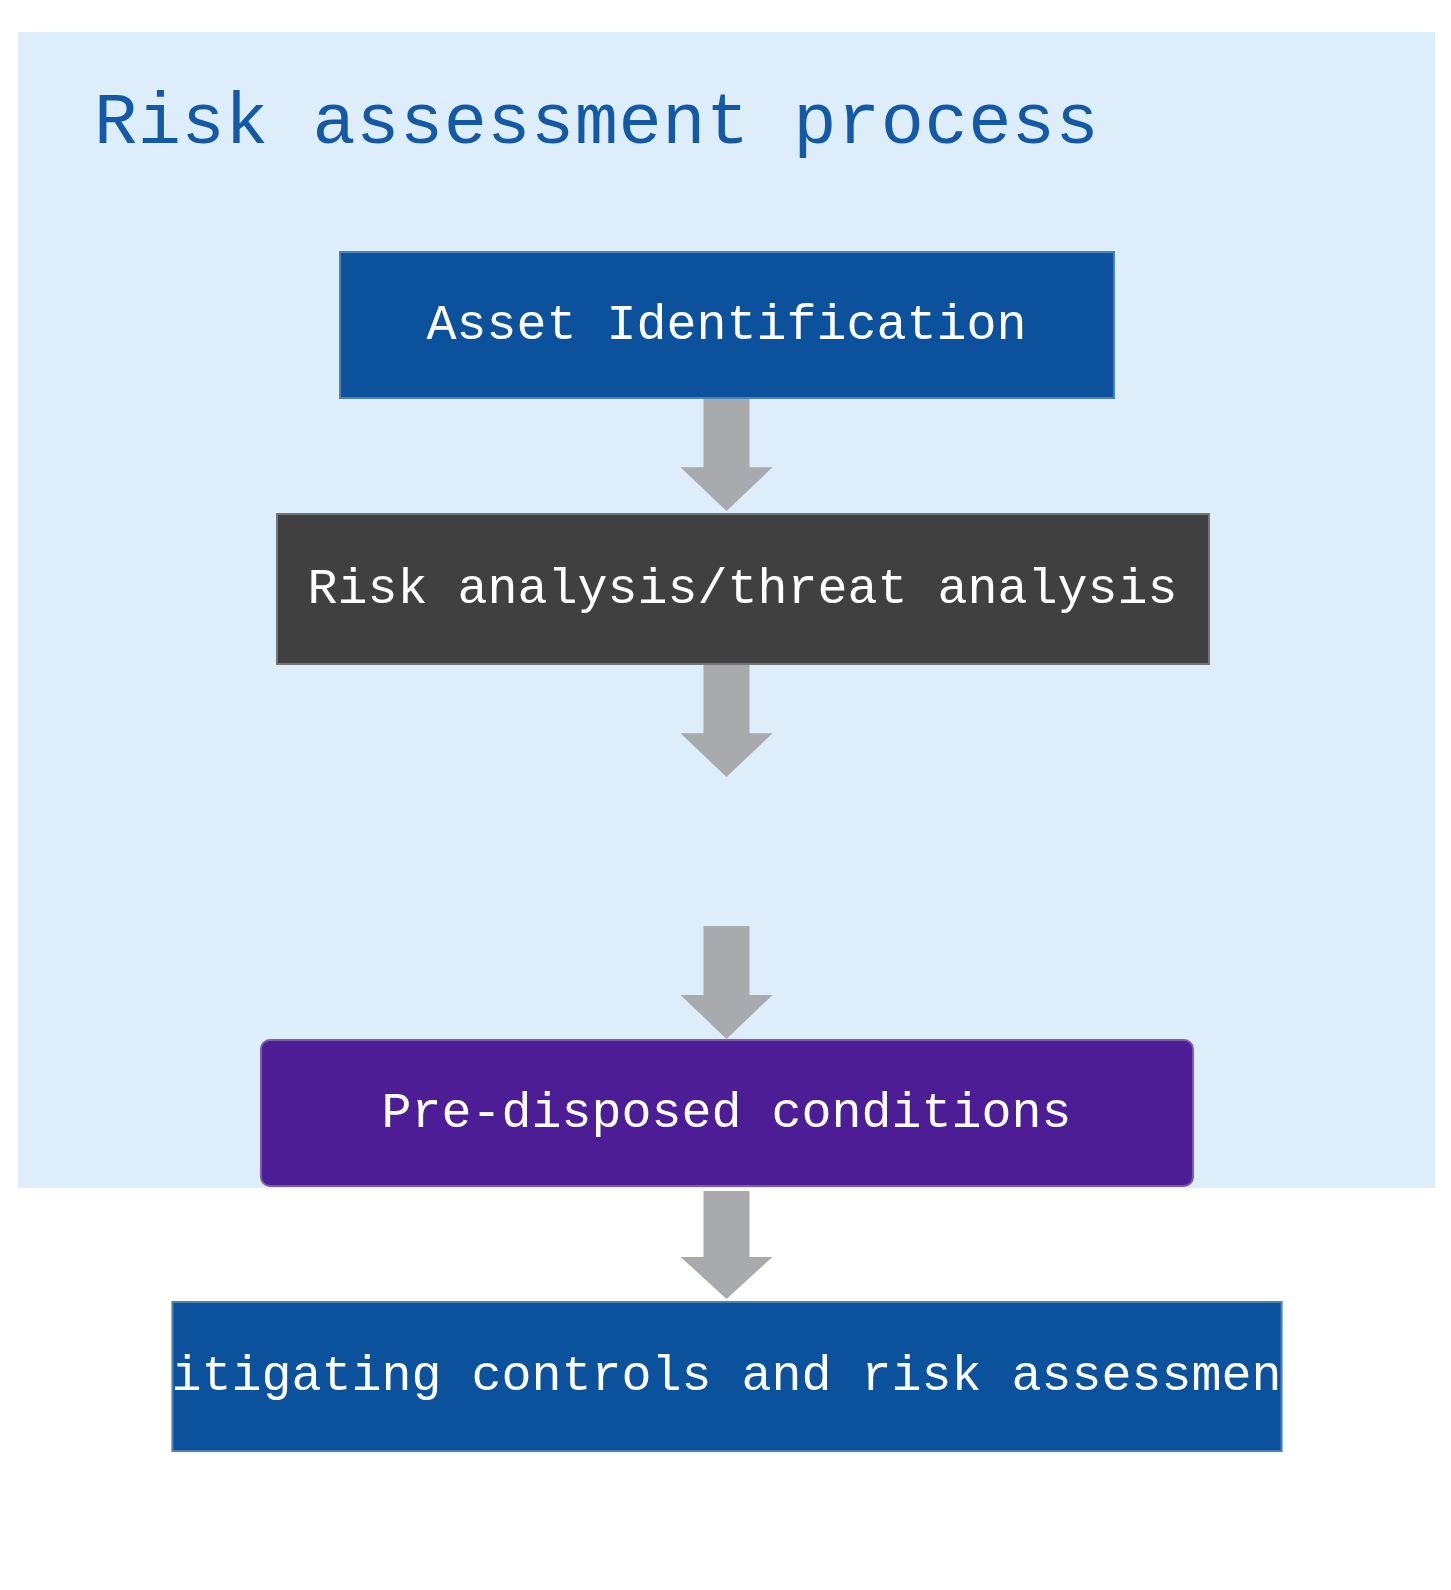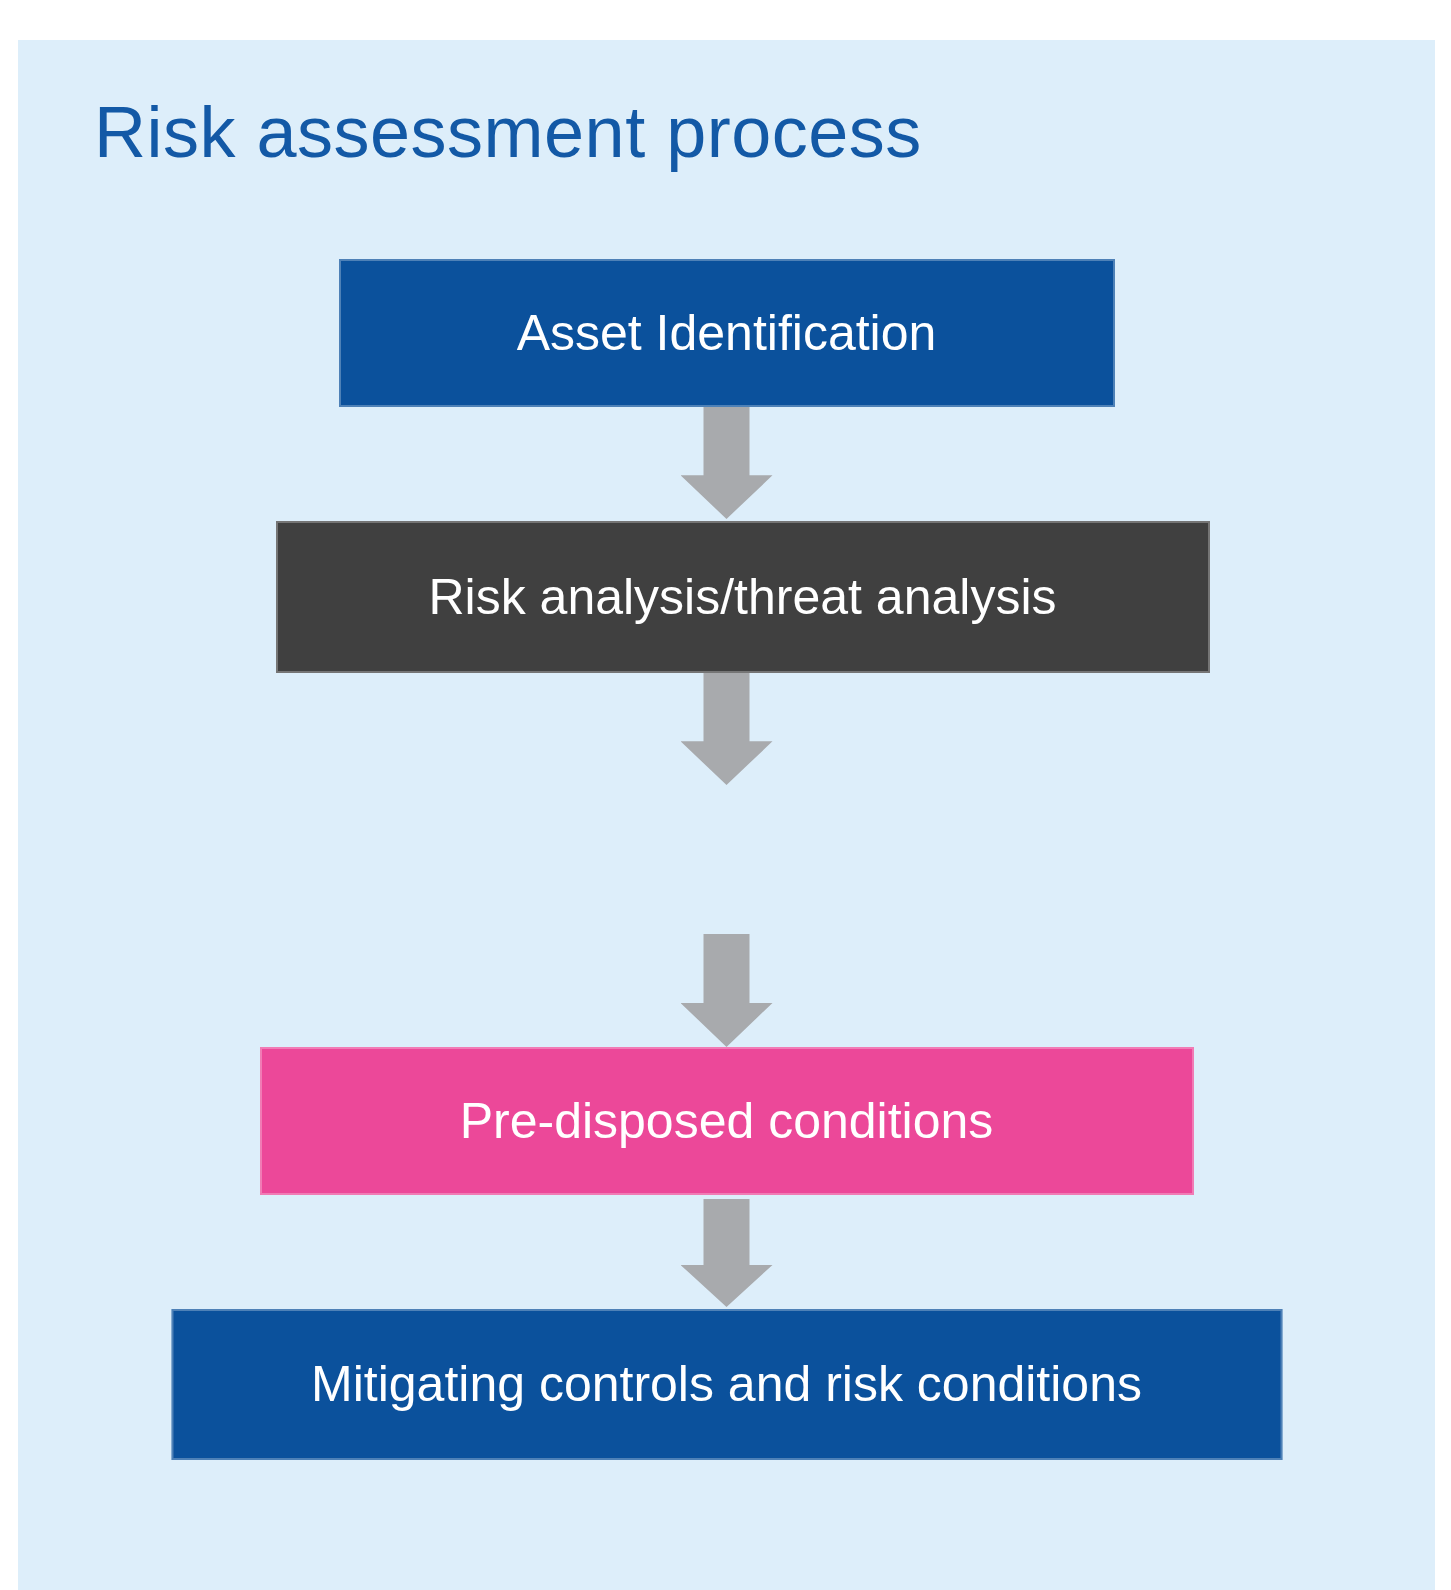--- a/index.html
+++ b/index.html
@@ -7,24 +7,25 @@
     width: 1451px;
     height: 1590px;
     position: relative;
     overflow: hidden;
     background: var(--page-background, #ffffff);
     font-family: "Liberation Sans", sans-serif;
   }
   .panel {
     position: absolute;
     left: 18px;
-    top: 40px;
+    top: 32px;
     width: 1417px;
-    height: 1550px;
+    height: 1156px;
     background: var(--panel-background, #ddeefa);
+    font-family: Liberation Mono, monospace;
   }
   .title {
     position: absolute;
     left: 76px;
     top: 56px;
     margin: 0;
     font-size: 72px;
     font-weight: 400;
     line-height: 1;
     letter-spacing: 0.5px;
@@ -79,23 +80,23 @@
 
   <div class="step s2" style="background: #404040; margin-left: 16px;">
     <span>Risk analysis/threat analysis</span>
   </div>
 
   <div class="arrow a2"></div>
 
 
   <div class="arrow a3"></div>
 
-  <div class="step s4" style="background: #ec4899;">
+  <div class="step s4" style="background: #4c1d95; border-radius: 10px;">
     <span>Pre-disposed conditions</span>
   </div>
 
   <div class="arrow a4"></div>
 
   <div class="step s5" style="background: rgb(11, 81, 156);">
-    <span>Mitigating controls and risk conditions</span>
+    <span>Mitigating controls and risk assessment</span>
   </div>
 
 </div>
 
 </body></html>

